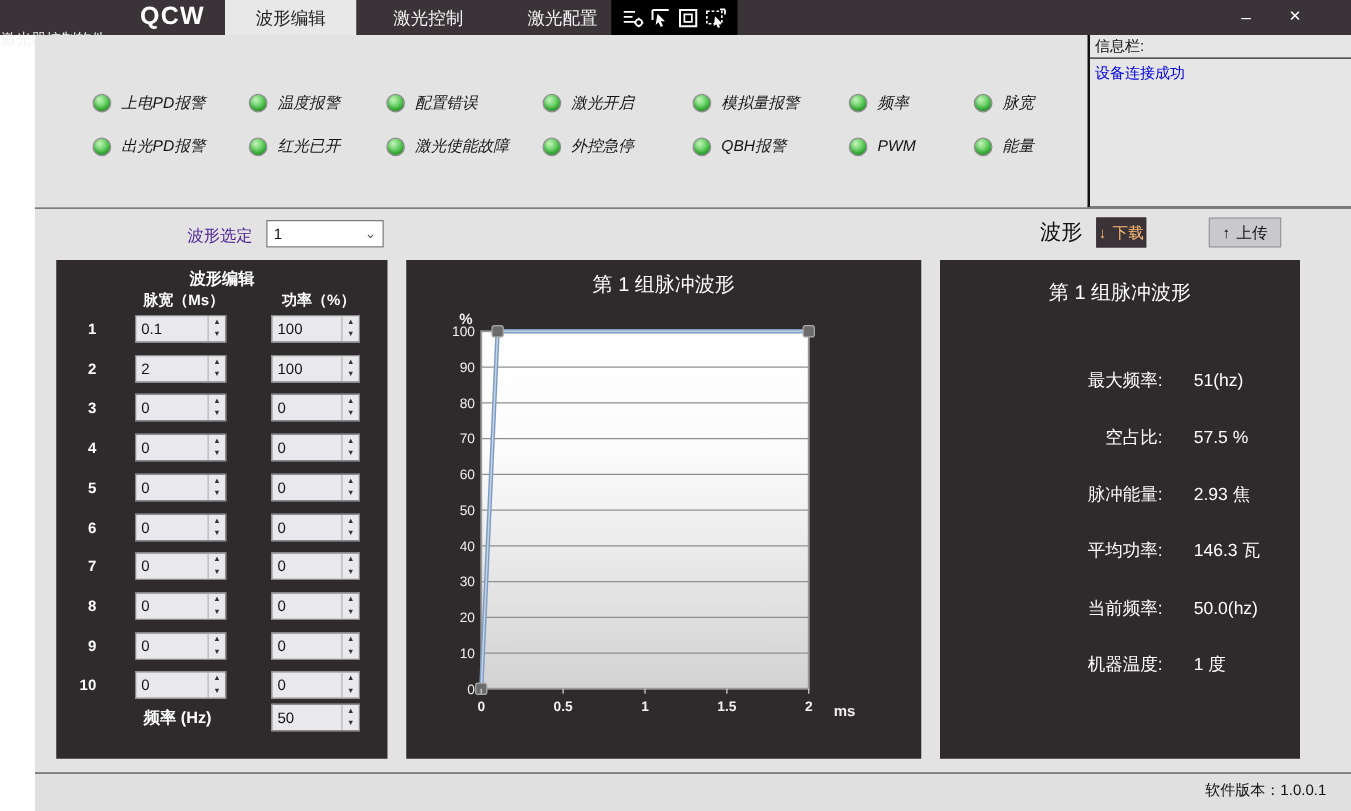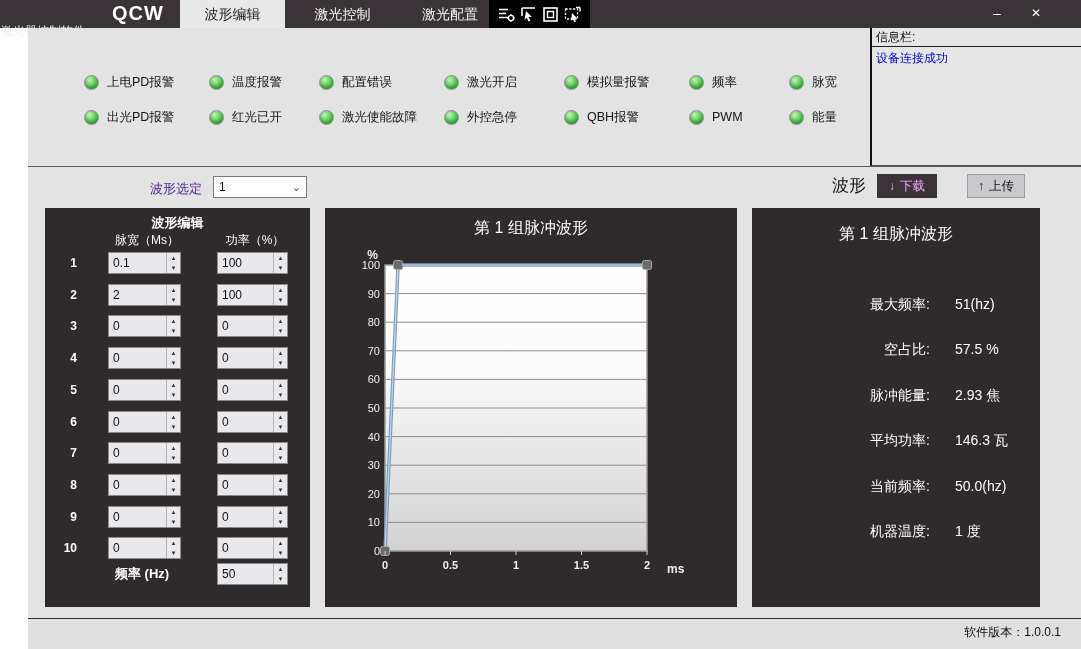--- a/index.html
+++ b/index.html
@@ -16,21 +16,21 @@
   .toolbox svg{display:block;}
   .toolbox-handle{position:absolute;left:519px;top:29px;width:44px;height:2px;background:#8a8a8a;}
   .winbtn{position:absolute;top:0;width:28px;height:28px;line-height:26px;text-align:center;color:#fff;font-size:14px;}
   .minbtn{left:983px;}
   .closebtn{left:1022px;font-size:12px;}
 
   
   .app-body{position:absolute;left:28px;top:28px;width:1053px;height:621px;background:#e3e3e3;}
 
   
-  .led-row{position:absolute;left:56px;display:grid;grid-template-columns:125px 110px 125px 120px 125px 100px 100px;}
+  .led-row{position:absolute;left:46px;display:grid;grid-template-columns:125px 110px 125px 120px 125px 100px 100px;font-style:italic;}
   #led-row-1{top:44px;}
   #led-row-2{top:79px;}
   .led-item{display:flex;align-items:center;height:20px;}
   .led{width:15px;height:15px;border-radius:50%;border:1px solid #8f8f8f;flex:0 0 15px;
        background:radial-gradient(circle at 35% 30%, #c2f4b8, #54c854 55%, #2f9e2f 95%);
        box-shadow:inset 0 -2px 3px rgba(0,90,0,.35);}
   .led-label{margin-left:8px;font-size:12.5px;color:#141414;white-space:nowrap;}
 
   
   .info-panel{position:absolute;left:842px;top:0;width:211px;height:138px;background:#e6e6e6;
@@ -44,32 +44,32 @@
              font-size:12px;color:#111;text-align:right;line-height:26px;padding-right:20px;}
 
   
   .wave-select-label{position:absolute;left:122px;top:152px;font-size:13px;color:#4c1d95;}
   .dropdown{position:absolute;left:185px;top:148px;width:94px;height:22px;background:#fff;border:1px solid #7a7a7a;
             font-size:12px;line-height:20px;padding-left:5px;color:#111;}
   .dropdown .chev{position:absolute;right:5px;top:0;color:#555;font-size:11px;}
   .wave-word{position:absolute;left:768px;top:146px;font-size:17px;color:#111;margin-left:36px;}
   .btn{position:absolute;top:146px;height:24px;font-size:12.5px;text-align:center;line-height:22px;cursor:default;}
   .btn .arr{font-weight:bold;margin-right:5px;font-size:12px;}
-  .btn-download{left:849px;width:60px;background:#3a3337;color:#f0abfc;border:1px solid #3a3337;}
+  .btn-download{left:849px;width:40px;background:#3a3337;color:#fdba74;border:1px solid #3a3337;}
   .btn-upload{left:939px;width:58px;background:#c9c9cd;color:#111;border:1px solid #9a9aa0;}
 
   
   .panel{position:absolute;top:180px;height:399px;background:#2f2a2c;color:#fff;}
   .panel-left{left:17px;width:265px;}
   .panel-mid{left:297px;width:412px;}
   .panel-right{left:724px;width:288px;}
 
   
   .editor-title{position:absolute;top:6px;left:0;width:100%;text-align:center;font-size:13px;font-weight:bold;}
-  .col-head{position:absolute;top:24px;font-size:12px;font-weight:normal;text-align:center;}
+  .col-head{position:absolute;top:24px;font-size:12px;font-weight:bold;text-align:center;}
   .col-head.c1{left:52px;width:100px;}
   .col-head.c2{left:165px;width:90px;}
   .editor-row{position:absolute;left:0;width:100%;height:22px;}
   .row-index{position:absolute;left:10px;width:22px;text-align:right;font-size:12px;font-weight:bold;line-height:22px;}
   .spin{position:absolute;top:0;height:22px;background:#e9e9ed;border:1px solid #8a8a8a;display:flex;}
   .spin input{flex:1;min-width:0;border:none;background:transparent;font-size:12px;padding:0 0 0 4px;color:#111;outline:none;}
   .spin-btns{width:14px;display:flex;flex-direction:column;border-left:1px solid #b5b5b5;}
   .sb{flex:1;font-size:6px;line-height:10px;text-align:center;color:#333;cursor:default;}
   .freq-label{position:absolute;left:70px;top:357px;font-size:13px;font-weight:bold;}
   .freq-spin{top:355px;left:172px;width:71px;}

